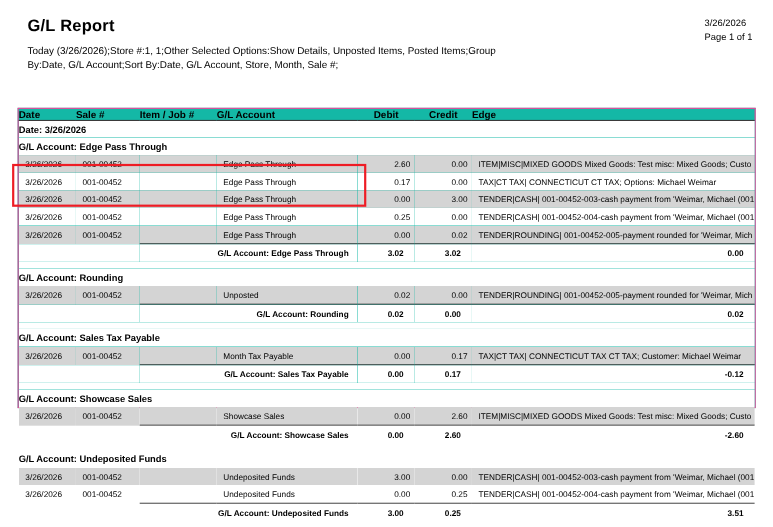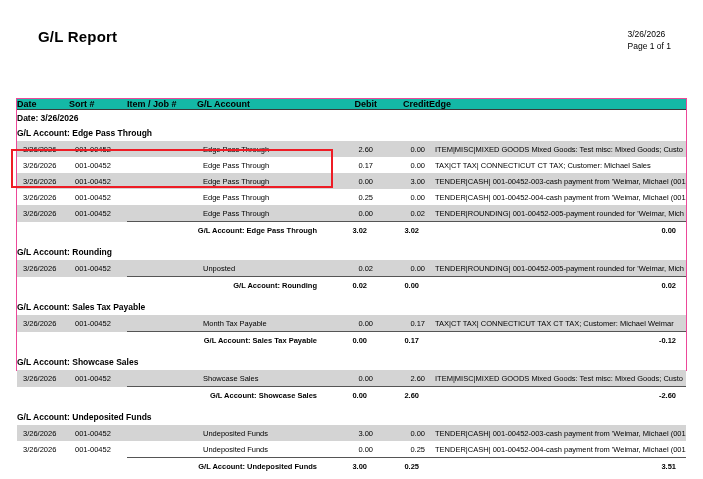--- a/index.html
+++ b/index.html
@@ -13,21 +13,21 @@
     font-family: "Liberation Sans", sans-serif;
     color: #000000;
     position: relative;
     overflow: hidden;
   }
   .page {
     position: relative;
     width: 703px;
     height: 379px;
     box-sizing: border-box;
-    padding: 16px;
+    padding: 3px;
   }
   .header {
     position: relative;
     padding: 12px 14px 0 22px;
   }
   .report-title {
     font-size: 15px;
     font-weight: bold;
     letter-spacing: 0.2px;
     margin: 0 0 8px 0;
@@ -77,21 +77,21 @@
   .col-credit    { width: 52px; }
   .col-memo      { width: auto; }
 
   thead th {
     font-size: 9px;
     font-weight: bold;
     text-align: left;
     padding: 6px 4px 5px 6px;
     border-bottom: 1px solid #3a3a3a;
   }
-  thead th.num { text-align: right; }
+  thead th.num { text-align: center; }
 
   tr.row td {
     height: 16px;
     padding: 0 4px 0 6px;
     font-size: 7.5px;
   }
   tr.shaded td { background: #d4d4d4; }
   tr.white td { background: #ffffff; }
 
   td.num { text-align: right; padding-right: 10px; }
@@ -139,41 +139,42 @@
     height: 39px;
   }
 </style>
 </head>
 <body>
 
 <div class="page">
 
   <div class="header">
     <h1 class="report-title">G/L Report</h1>
+    <p class="criteria">Today (3/26/2026);Store #:1, 1;Other Selected Options:Show Details, Unposted Items, Posted Items;Group By:Date, G/L Account;Sort By:Date, G/L Account, Store, Month, Sale #;</p>
     <div class="header-right">
       <div>3/26/2026</div>
       <div>Page 1 of 1</div>
     </div>
   </div>
 
   <div class="table-wrap">
     <table class="grid">
       <colgroup>
         <col class="col-date">
         <col class="col-sale">
         <col class="col-item">
         <col class="col-acct">
         <col class="col-debit">
         <col class="col-credit">
         <col class="col-memo">
       </colgroup>
       <thead>
         <tr>
           <th>Date</th>
-          <th>Sort #</th>
+          <th>Sale #</th>
           <th>Item / Job #</th>
           <th>G/L Account</th>
           <th class="num">Debit</th>
           <th class="num">Credit</th>
           <th>Edge</th>
         </tr>
       </thead>
       <tbody id="table-body">
           <tr class="date-head">
             <td colspan="7">Date: 3/26/2026</td>
@@ -190,21 +191,21 @@
             <td class="num">0.00</td>
             <td class="memo-cell">ITEM|MISC|MIXED GOODS Mixed Goods: Test misc: Mixed Goods; Custo</td>
           </tr>
           <tr class="row white">
             <td>3/26/2026</td>
             <td>001-00452</td>
             <td></td>
             <td class="acct-cell">Edge Pass Through</td>
             <td class="num">0.17</td>
             <td class="num">0.00</td>
-            <td class="memo-cell">TAX|CT TAX| CONNECTICUT CT TAX; Customer: Michael Sales</td>
+            <td class="memo-cell">TAX|CT TAX| CONNECTICUT CT TAX; Options: Michael Weimar</td>
           </tr>
           <tr class="row shaded">
             <td>3/26/2026</td>
             <td>001-00452</td>
             <td></td>
             <td class="acct-cell">Edge Pass Through</td>
             <td class="num">0.00</td>
             <td class="num">3.00</td>
             <td class="memo-cell">TENDER|CASH|  001-00452-003-cash payment from 'Weimar, Michael (001</td>
           </tr>

